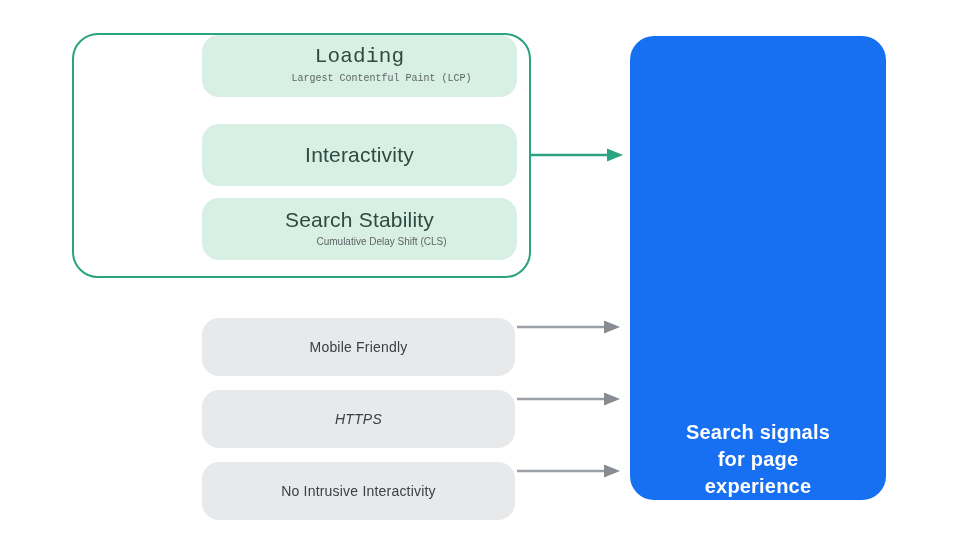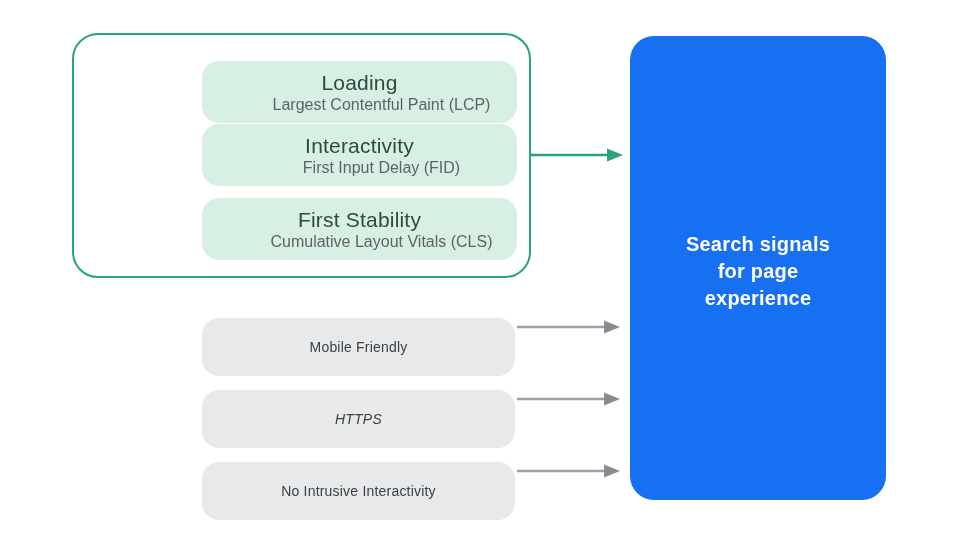--- a/index.html
+++ b/index.html
@@ -41,31 +41,31 @@
     left: 128px;
     width: 315px; height: 62px;
     background: var(--mint, #d8f0e3);
     border-radius: 17px;
     display: flex;
     flex-direction: column;
     align-items: center;
     justify-content: center;
     text-align: center;
   }
-  .vital-pill.p0 { top: 26px; }
+  .vital-pill.p0 { top: 0; font-family: Liberation Mono, monospace; }
   .vital-pill.p1 { top: 89px; align-items: center; }
   .vital-pill.p2 { top: 163px; }
   .vital-title {
     font-size: 21px;
     line-height: 26px;
     color: var(--pill-title, #2d4a43);
     letter-spacing: 0.2px;
   }
   .vital-subtitle {
-    font-size: 16px;
+    font-size: 10px;
     line-height: 18px;
     color: var(--pill-subtitle, #5f6368);
     margin-left: 44px;
   }
   
   .signal-pill {
     position: absolute;
     left: 202px;
     width: 313px; height: 58px;
     background: var(--gray-pill-bg, #e8e9eb);
@@ -82,21 +82,21 @@
   .signal-pill.s1 { top: 370px; font-style: italic; }
   .signal-pill.s2 { top: 442px; }
   
   .result-box {
     position: absolute;
     left: 630px; top: 36px;
     width: 256px; height: 464px;
     background: var(--blue-box-bg, #1770f2);
     border-radius: 24px;
     display: flex;
-    align-items: center;
+    align-items: flex-end;
     justify-content: center;
   }
   .result-label {
     color: var(--blue-box-text, #ffffff);
     font-size: 20px;
     font-weight: bold;
     line-height: 27px;
     text-align: center;
     white-space: pre-line;
     padding-top: 6px;
@@ -117,26 +117,25 @@
 
   <div class="cwv-group">
 
     <div class="vital-pill p0">
       <div class="vital-title">Loading</div>
       <div class="vital-subtitle">Largest Contentful Paint (LCP)</div>
     </div>
 
     <div class="vital-pill p1">
       <div class="vital-title">Interactivity</div>
-      <div class="vital-subtitle">First Input Delay (FID)</div>
     </div>
 
     <div class="vital-pill p2">
-      <div class="vital-title">First Stability</div>
-      <div class="vital-subtitle">Cumulative Layout Vitals (CLS)</div>
+      <div class="vital-title">Search Stability</div>
+      <div class="vital-subtitle">Cumulative Delay Shift (CLS)</div>
     </div>
   </div>
 
   <div class="signal-pill s0">Mobile Friendly</div>
 
   <div class="signal-pill s1">HTTPS</div>
 
   <div class="signal-pill s2">No Intrusive Interactivity</div>
 
   <div class="result-box">

